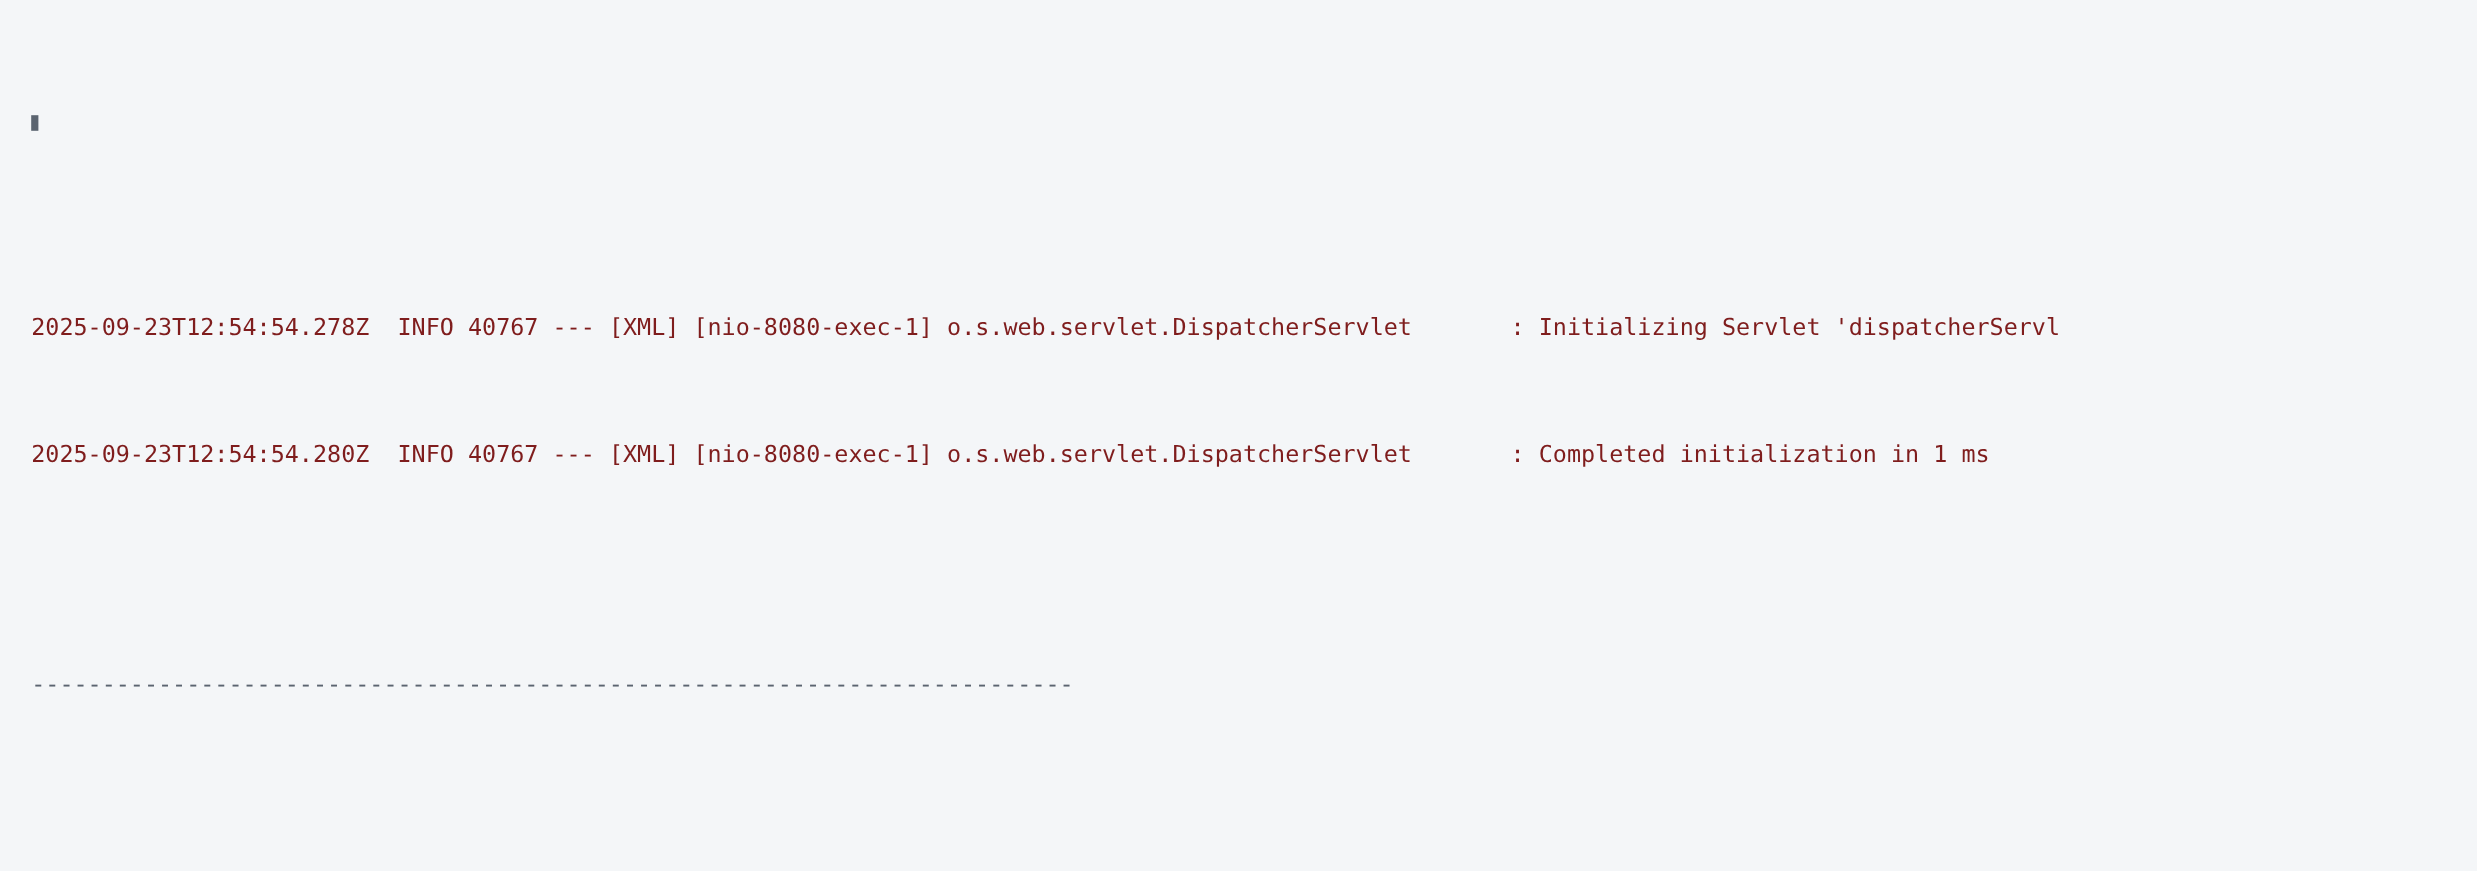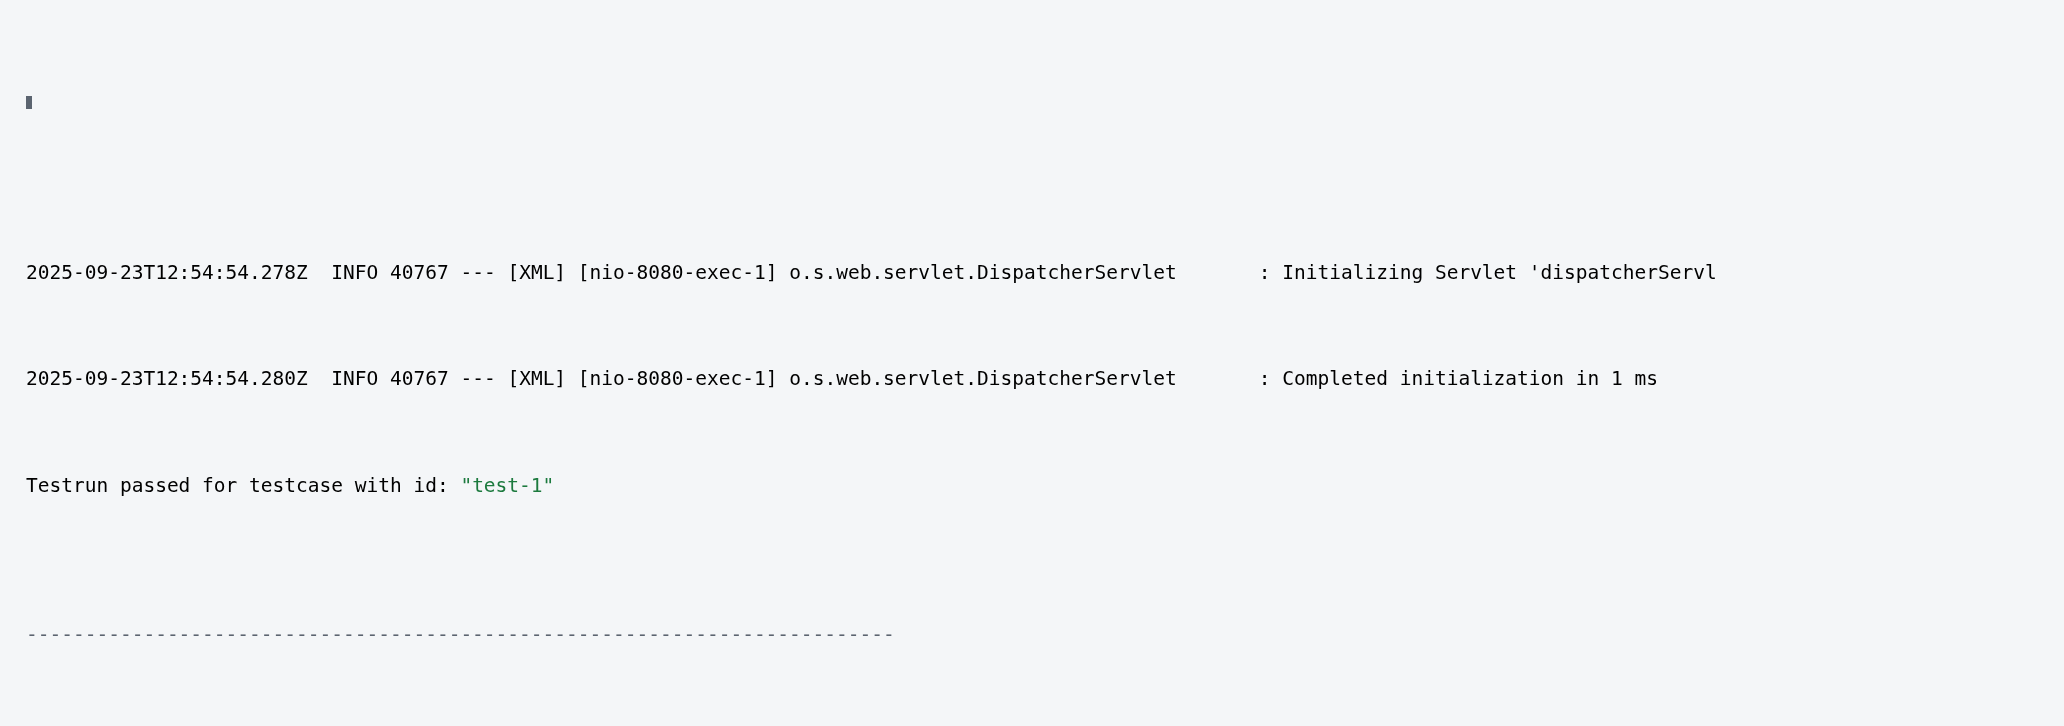--- a/index.html
+++ b/index.html
@@ -27,21 +27,21 @@
     white-space: pre;
     overflow: hidden;
   }
   .ln {
     white-space: pre;
     display: block;
     height: 21.3px;
     padding-left: 26px;
   }
   .blank { display:block; height: 21.3px; }
-  .fg-default { color: #000000; }
+  .fg-default { color: #7f1d1d; }
   .fg-green   { color: #1c7a3e; }
   .caret {
     display: inline-block;
     width: 6px;
     height: 13px;
     background: #5b6470;
     vertical-align: -1px;
   }
 </style>
 </head>
@@ -53,21 +53,20 @@
   <span class="ln"><span class="caret"></span></span>
   <span class="blank"> </span>
 
   
   <span class="ln"><span class="fg-default">2025-09-23T12:54:54.278Z</span><span class="fg-default">  </span><span class="fg-default">INFO</span><span class="fg-default"> </span><span class="fg-default">40767</span><span class="fg-default"> </span><span class="fg-default">---</span><span class="fg-default"> </span><span class="fg-default">[XML]</span><span class="fg-default"> </span><span class="fg-default">[nio-8080-exec-1]</span><span class="fg-default"> </span><span class="fg-default">o.s.web.servlet.DispatcherServlet</span><span class="fg-default">       </span><span class="fg-default">: Initializing Servlet 'dispatcherServl</span></span>
 
   
   <span class="ln"><span class="fg-default">2025-09-23T12:54:54.280Z</span><span class="fg-default">  </span><span class="fg-default">INFO</span><span class="fg-default"> </span><span class="fg-default">40767</span><span class="fg-default"> </span><span class="fg-default">---</span><span class="fg-default"> </span><span class="fg-default">[XML]</span><span class="fg-default"> </span><span class="fg-default">[nio-8080-exec-1]</span><span class="fg-default"> </span><span class="fg-default">o.s.web.servlet.DispatcherServlet</span><span class="fg-default">       </span><span class="fg-default">: Completed initialization in 1 ms</span></span>
 
   
-  <span class="ln"><span class="fg-default">Testrun passed for testcase with id: </span><span class="fg-green">"test-1"</span></span>
 
   <span class="blank"> </span>
   <span class="ln">--------------------------------------------------------------------------</span>
   <span class="blank"> </span>
 
   
   
 
   
   

